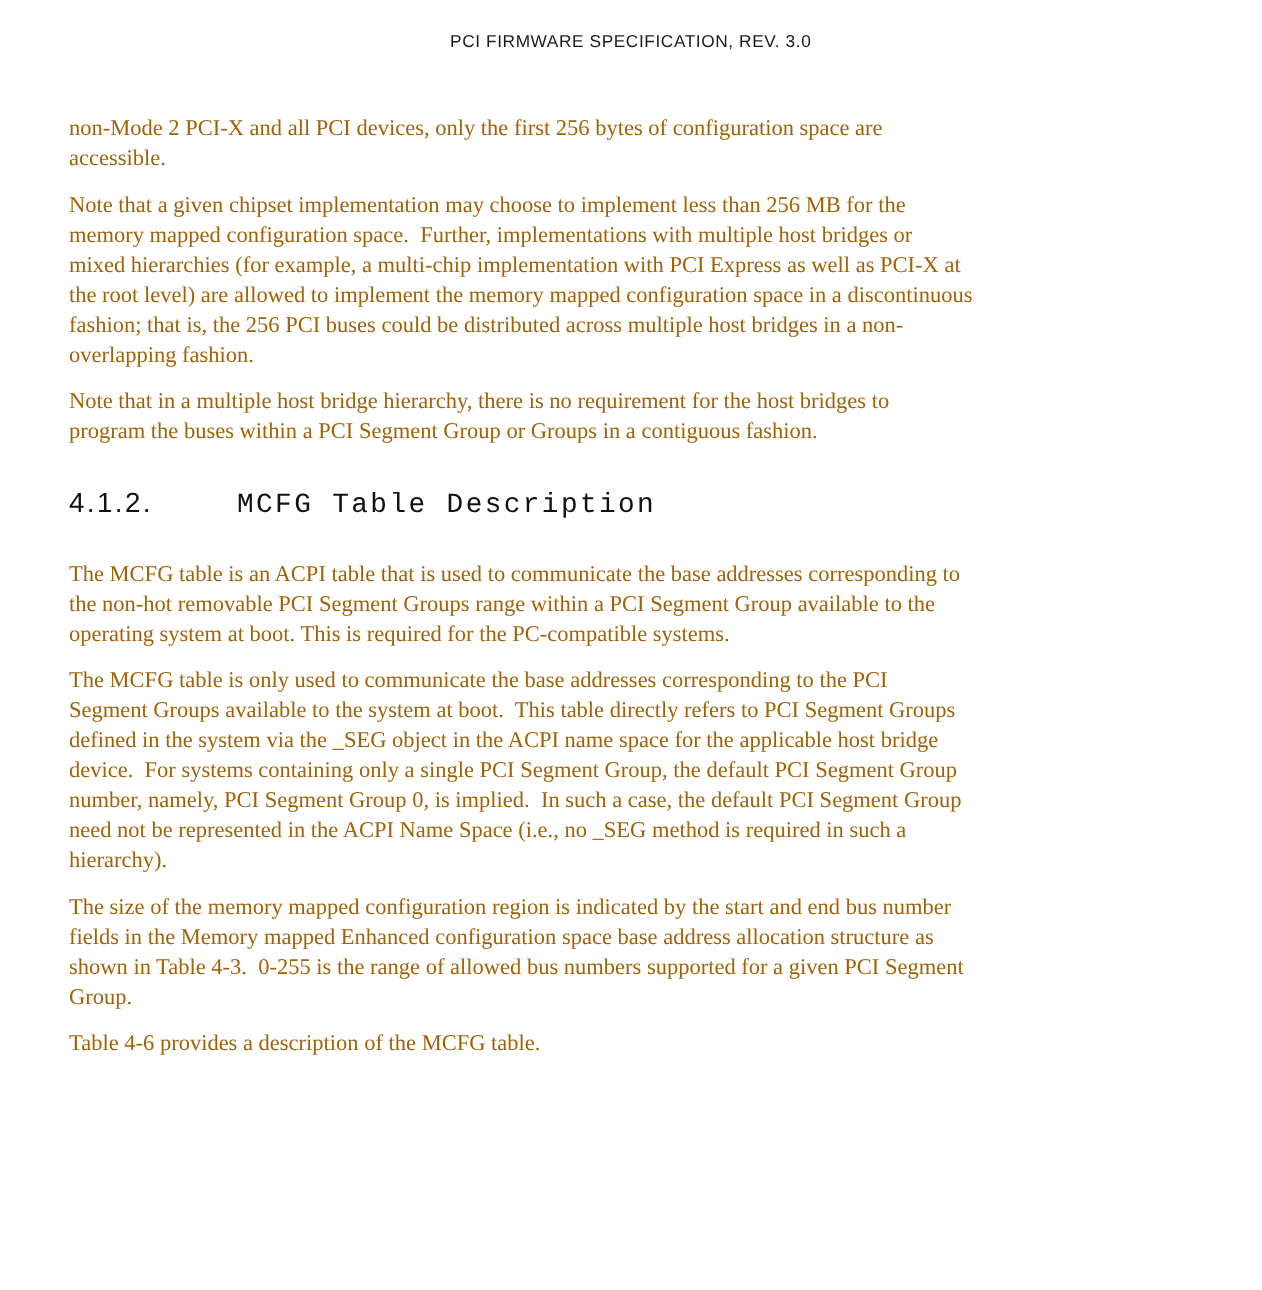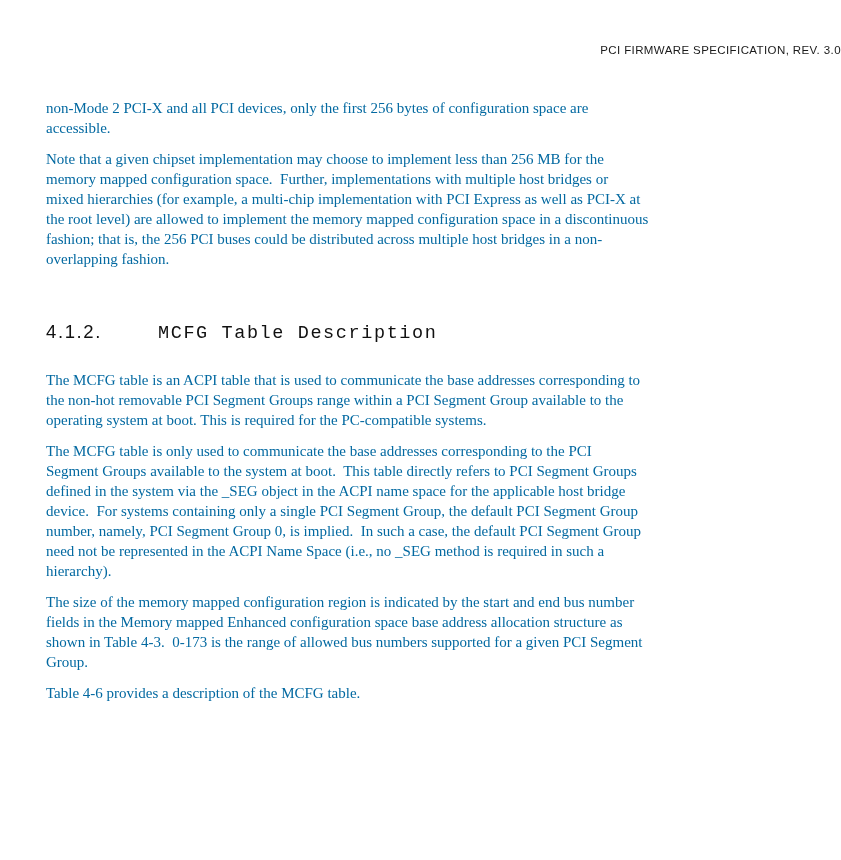--- a/index.html
+++ b/index.html
@@ -8,45 +8,45 @@
     background: #ffffff;
   }
   .page {
     position: relative;
     width: 841px;
     height: 860px;
     background: #ffffff;
     overflow: hidden;
   }
   .page-header {
-    margin-top: 44px;
-    text-align: right;
+    margin-top: 22px;
+    text-align: center;
     font-family: "Liberation Sans", sans-serif;
     font-size: 11.5px;
     letter-spacing: 0.4px;
     color: #1a1a1a;
   }
   .content {
     box-sizing: border-box;
     margin-left: 46px;
     margin-top: 42px;
     width: 760px;
   }
   .body-par {
     font-family: "Liberation Serif", serif;
     font-size: 15px;
     line-height: 20px;
-    color: #0369a1;
+    color: #a16207;
     margin: 0 0 11px 0;
     white-space: pre-wrap;
   }
   .section-heading {
     display: flex;
     align-items: baseline;
-    margin: 52px 0 25px 0;
+    margin: 26px 0 25px 0;
     font-family: "Liberation Sans", sans-serif;
     font-size: 18.5px;
     line-height: 22px;
     font-weight: 400;
     letter-spacing: 1.6px;
     color: #111111;
   }
   .section-number {
     width: 112px;
     flex-shrink: 0;
@@ -68,39 +68,41 @@
     <p class="body-par">non-Mode 2 PCI-X and all PCI devices, only the first 256 bytes of configuration space are
 accessible.</p>
 
     <p class="body-par">Note that a given chipset implementation may choose to implement less than 256 MB for the
 memory mapped configuration space.  Further, implementations with multiple host bridges or
 mixed hierarchies (for example, a multi-chip implementation with PCI Express as well as PCI-X at
 the root level) are allowed to implement the memory mapped configuration space in a discontinuous
 fashion; that is, the 256 PCI buses could be distributed across multiple host bridges in a non-
 overlapping fashion.</p>
 
+    <p class="body-par">Note that in a multiple host bridge hierarchy, there is no requirement for the host bridges to
+program the buses within a PCI Segment Group or Groups in a contiguous fashion.</p>
 
     <h2 class="section-heading">
       <span class="section-number">4.1.2.</span>
       <span class="section-title">MCFG Table Description</span>
     </h2>
 
     <p class="body-par">The MCFG table is an ACPI table that is used to communicate the base addresses corresponding to
 the non-hot removable PCI Segment Groups range within a PCI Segment Group available to the
 operating system at boot. This is required for the PC-compatible systems.</p>
 
     <p class="body-par">The MCFG table is only used to communicate the base addresses corresponding to the PCI
 Segment Groups available to the system at boot.  This table directly refers to PCI Segment Groups
 defined in the system via the _SEG object in the ACPI name space for the applicable host bridge
 device.  For systems containing only a single PCI Segment Group, the default PCI Segment Group
 number, namely, PCI Segment Group 0, is implied.  In such a case, the default PCI Segment Group
 need not be represented in the ACPI Name Space (i.e., no _SEG method is required in such a
 hierarchy).</p>
 
     <p class="body-par">The size of the memory mapped configuration region is indicated by the start and end bus number
 fields in the Memory mapped Enhanced configuration space base address allocation structure as
-shown in Table 4-3.  0-173 is the range of allowed bus numbers supported for a given PCI Segment
+shown in Table 4-3.  0-255 is the range of allowed bus numbers supported for a given PCI Segment
 Group.</p>
 
     <p class="body-par">Table 4-6 provides a description of the MCFG table.</p>
 
   </div>
 </div>
 
 </body></html>

